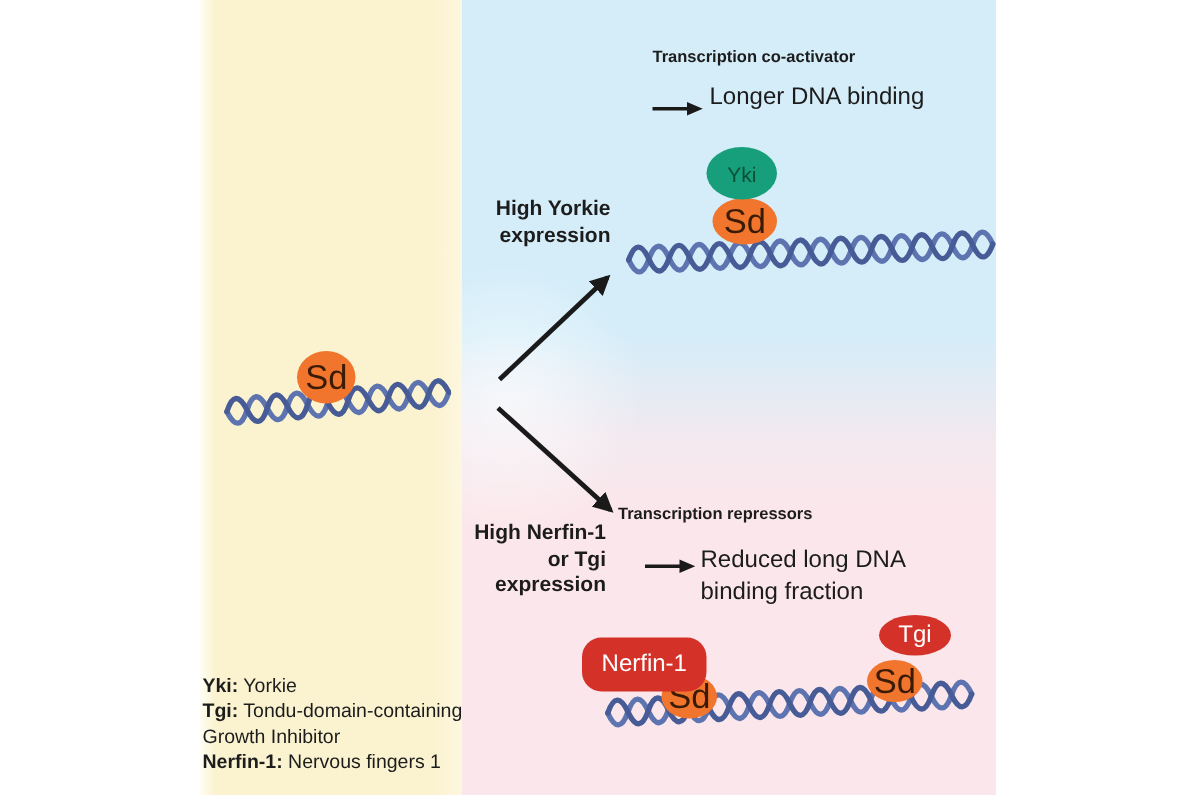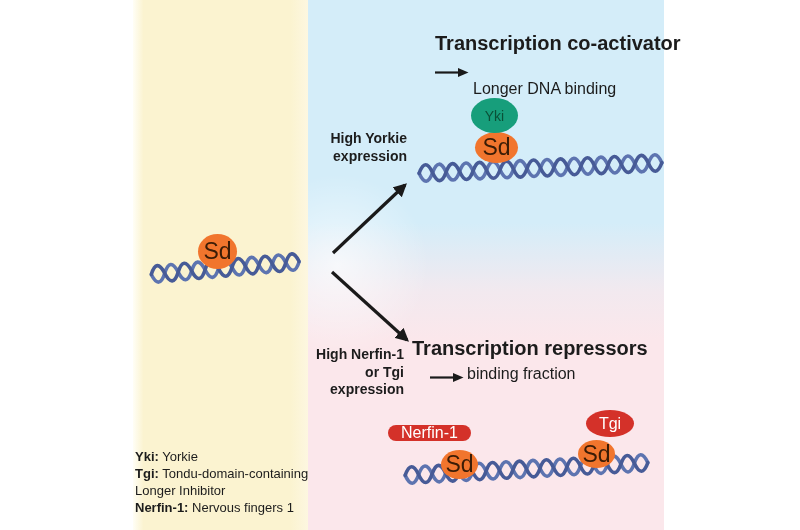--- a/index.html
+++ b/index.html
@@ -18,21 +18,21 @@
   .panel-right{
     left:308px;top:0;width:356px;height:530px;
     background:linear-gradient(180deg,var(--blue_bg,#d4edf9) 0%,var(--blue_bg,#d4edf9) 42%,#f2e9ef 55%,var(--pink_bg,#fbe7eb) 64%,var(--pink_bg,#fbe7eb) 100%);
   }
   .panel-right::after{
     content:"";position:absolute;left:0;top:0;width:100%;height:100%;
     background:radial-gradient(circle 130px at 30px 265px,rgba(255,255,255,.65),rgba(255,255,255,0) 70%);
   }
 
   
-  .heading{font-size:20px;font-weight:700;white-space:nowrap;text-align:center;}
+  .heading{font-size:11px;font-weight:700;white-space:nowrap;text-align:center;}
   .bodytext{font-size:16px;white-space:nowrap;line-height:21px;}
   .condition{font-size:14px;font-weight:700;line-height:17.5px;text-align:right;}
 
   
   .badge{display:flex;align-items:center;justify-content:center;border-radius:50%;z-index:3;}
   .badge.sd{background:var(--orange,#f1752d);color:var(--orange_text,#3a1c06);font-size:23px;z-index:2;}
   .badge.yki{background:var(--teal,#179e7b);color:var(--teal_text,#0a5037);font-size:14px;}
   .badge.red{background:var(--red,#d43129);color:#ffffff;font-size:16px;}
   .badge.pill{border-radius:13px;}
 
@@ -52,21 +52,21 @@
 
 <div class="abs panel-yellow"></div>
 <div class="abs panel-right"></div>
 
 <div class="abs heading" style="left:435px;top:32px;">Transcription co-activator</div>
 
 <svg class="abs mini-arrow" style="left:434px;top:66px;" width="36" height="13" viewBox="0 0 36 13">
   <line x1="1" y1="6.5" x2="25" y2="6.5"></line>
   <path class="head" d="M24,2 L34.5,6.5 L24,11 Z"></path>
 </svg>
-<div class="abs bodytext" style="left:473px;top:54px;margin-top:24px;">Longer DNA binding</div>
+<div class="abs bodytext" style="left:473px;top:54px;">Longer DNA binding</div>
 
 <div class="abs condition" style="left:312px;top:130px;width:95px;">
   <div>High Yorkie</div>
   <div>expression</div>
 </div>
 
 <svg class="abs dna" style="left:417px;top:151px;transform:rotate(-2.5deg);" width="247" height="34" viewBox="0 0 247 34">
   <path class="strand-b" d="M2,17 c4.5,11 9,11 13.5,0 c4.5,-11 9,-11 13.5,0 c4.5,11 9,11 13.5,0 c4.5,-11 9,-11 13.5,0 c4.5,11 9,11 13.5,0 c4.5,-11 9,-11 13.5,0 c4.5,11 9,11 13.5,0 c4.5,-11 9,-11 13.5,0 c4.5,11 9,11 13.5,0 c4.5,-11 9,-11 13.5,0 c4.5,11 9,11 13.5,0 c4.5,-11 9,-11 13.5,0 c4.5,11 9,11 13.5,0 c4.5,-11 9,-11 13.5,0 c4.5,11 9,11 13.5,0 c4.5,-11 9,-11 13.5,0 c4.5,11 9,11 13.5,0 c4.5,-11 9,-11 13.5,0"></path>
   <path class="strand-a" d="M2,17 c4.5,-11 9,-11 13.5,0 c4.5,11 9,11 13.5,0 c4.5,-11 9,-11 13.5,0 c4.5,11 9,11 13.5,0 c4.5,-11 9,-11 13.5,0 c4.5,11 9,11 13.5,0 c4.5,-11 9,-11 13.5,0 c4.5,11 9,11 13.5,0 c4.5,-11 9,-11 13.5,0 c4.5,11 9,11 13.5,0 c4.5,-11 9,-11 13.5,0 c4.5,11 9,11 13.5,0 c4.5,-11 9,-11 13.5,0 c4.5,11 9,11 13.5,0 c4.5,-11 9,-11 13.5,0 c4.5,11 9,11 13.5,0 c4.5,-11 9,-11 13.5,0 c4.5,11 9,11 13.5,0"></path>
 </svg>
@@ -102,48 +102,49 @@
   <div>expression</div>
 </div>
 
 <div class="abs heading" style="left:412px;top:337px;">Transcription repressors</div>
 
 <svg class="abs mini-arrow" style="left:429px;top:371px;" width="36" height="13" viewBox="0 0 36 13">
   <line x1="1" y1="6.5" x2="25" y2="6.5"></line>
   <path class="head" d="M24,2 L34.5,6.5 L24,11 Z"></path>
 </svg>
 <div class="abs bodytext" style="left:467px;top:363px;">
+  <div>Reduced long DNA</div>
   <div>binding fraction</div>
 </div>
 
 <svg class="abs dna" style="left:403px;top:452px;transform:rotate(-3deg);" width="247" height="34" viewBox="0 0 247 34">
   <path class="strand-b" d="M2,17 c4.5,11 9,11 13.5,0 c4.5,-11 9,-11 13.5,0 c4.5,11 9,11 13.5,0 c4.5,-11 9,-11 13.5,0 c4.5,11 9,11 13.5,0 c4.5,-11 9,-11 13.5,0 c4.5,11 9,11 13.5,0 c4.5,-11 9,-11 13.5,0 c4.5,11 9,11 13.5,0 c4.5,-11 9,-11 13.5,0 c4.5,11 9,11 13.5,0 c4.5,-11 9,-11 13.5,0 c4.5,11 9,11 13.5,0 c4.5,-11 9,-11 13.5,0 c4.5,11 9,11 13.5,0 c4.5,-11 9,-11 13.5,0 c4.5,11 9,11 13.5,0 c4.5,-11 9,-11 13.5,0"></path>
   <path class="strand-a" d="M2,17 c4.5,-11 9,-11 13.5,0 c4.5,11 9,11 13.5,0 c4.5,-11 9,-11 13.5,0 c4.5,11 9,11 13.5,0 c4.5,-11 9,-11 13.5,0 c4.5,11 9,11 13.5,0 c4.5,-11 9,-11 13.5,0 c4.5,11 9,11 13.5,0 c4.5,-11 9,-11 13.5,0 c4.5,11 9,11 13.5,0 c4.5,-11 9,-11 13.5,0 c4.5,11 9,11 13.5,0 c4.5,-11 9,-11 13.5,0 c4.5,11 9,11 13.5,0 c4.5,-11 9,-11 13.5,0 c4.5,11 9,11 13.5,0 c4.5,-11 9,-11 13.5,0 c4.5,11 9,11 13.5,0"></path>
 </svg>
 
 <div class="abs badge sd" style="left:441px;top:450px;width:37px;height:29px;">
   <span>Sd</span>
 </div>
-<div class="abs badge red pill" style="left:388px;top:425px;width:83px;height:16px;">
+<div class="abs badge red pill" style="left:388px;top:425px;width:83px;height:36px;">
   <span>Nerfin-1</span>
 </div>
 
 <div class="abs badge sd" style="left:578px;top:440px;width:37px;height:28px;">
   <span>Sd</span>
 </div>
 <div class="abs badge red" style="left:586px;top:410px;width:48px;height:27px;">
   <span>Tgi</span>
 </div>
 
 <div class="abs legend">
   <div class="legend-line">
     <b>Yki:</b>
     <span>Yorkie</span>
   </div>
   <div class="legend-line">
     <b>Tgi:</b>
-    <span>Tondu-domain-containing Longer Inhibitor</span>
+    <span>Tondu-domain-containing Growth Inhibitor</span>
   </div>
   <div class="legend-line">
     <b>Nerfin-1:</b>
     <span>Nervous fingers 1</span>
   </div>
 </div>
 
 </body></html>

